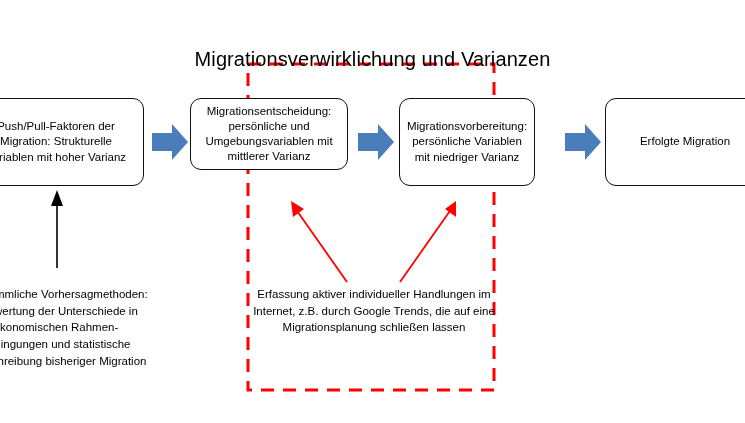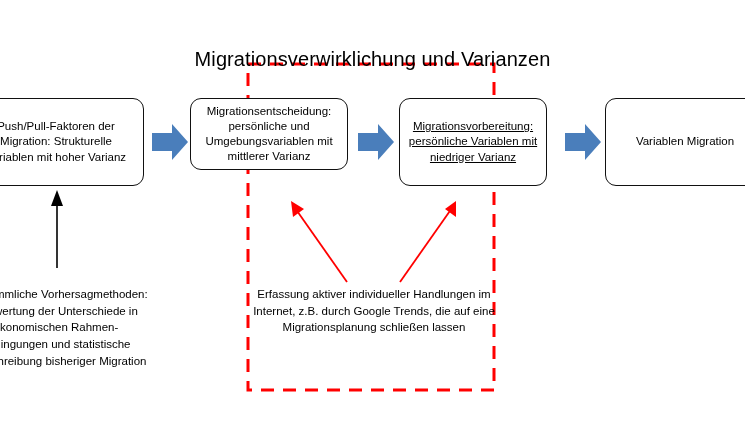--- a/index.html
+++ b/index.html
@@ -43,21 +43,21 @@
     justify-content: center;
     text-align: center;
     font-size: 11.5px;
     line-height: 1.32;
     padding: 4px 6px;
   }
   .box span { display: block; }
 
   .box-push  { left: -32px;  top: 98px;  width: 176px; height: 88px; }
   .box-dec   { left: 190px;  top: 98px;  width: 158px; height: 72px; }
-  .box-prep  { left: 399px;  top: 98px;  width: 148px; height: 88px; text-decoration: underline; }
+  .box-prep  { left: 399px;  top: 98px;  width: 136px; height: 88px; }
   .box-done  { left: 605px;  top: 98px;  width: 160px; height: 88px; }
 
   .label-free {
     position: absolute;
     text-align: center;
     font-size: 11.5px;
     line-height: 1.45;
   }
   .label-herk {
     left: -36px;
@@ -116,20 +116,20 @@
 
   <div class="box box-dec">
     <span>Migrationsentscheidung: persönliche und Umgebungsvariablen mit mittlerer Varianz</span>
   </div>
 
   <div class="box box-prep">
     <span>Migrationsvorbereitung: persönliche Variablen mit niedriger Varianz</span>
   </div>
 
   <div class="box box-done">
-    <span>Variablen Migration</span>
+    <span>Erfolgte Migration</span>
   </div>
 
   <div class="label-free label-herk">Herkömmliche Vorhersagmethoden: Auswertung der Unterschiede in ökonomischen Rahmen-bedingungen und statistische Fortschreibung bisheriger Migration</div>
 
   <div class="label-free label-erf">Erfassung aktiver individueller Handlungen im Internet, z.B. durch Google Trends, die auf eine Migrationsplanung schließen lassen</div>
 
 </div>
 
 </body></html>

